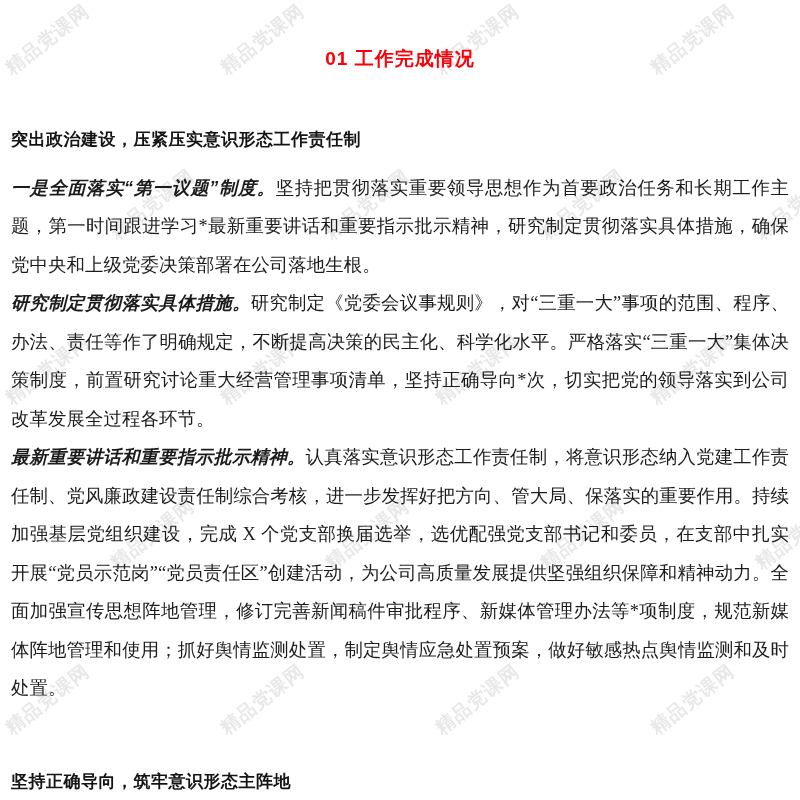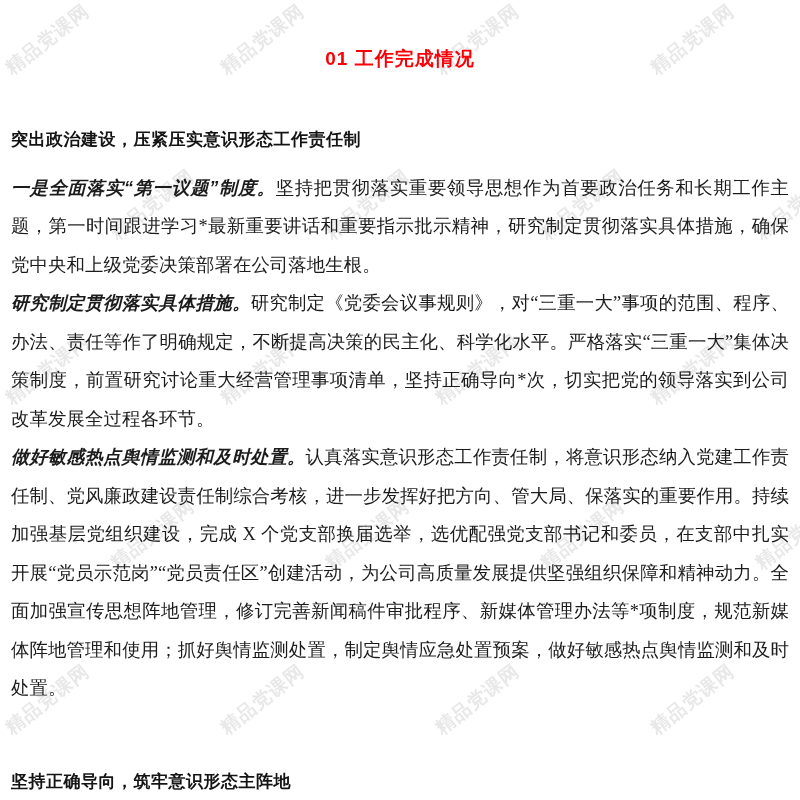--- a/index.html
+++ b/index.html
@@ -130,18 +130,18 @@
 
   <p class="para" id="para-1">
     <span class="lead">一是全面落实“第一议题”制度。</span><span class="body-run">坚持把贯彻落实重要领导思想作为首要政治任务和长期工作主题，第一时间跟进学习*最新重要讲话和重要指示批示精神，研究制定贯彻落实具体措施，确保党中央和上级党委决策部署在公司落地生根。</span>
   </p>
 
   <p class="para" id="para-2">
     <span class="lead">研究制定贯彻落实具体措施。</span><span class="body-run">研究制定《党委会议事规则》，对“三重一大”事项的范围、程序、办法、责任等作了明确规定，不断提高决策的民主化、科学化水平。严格落实“三重一大”集体决策制度，前置研究讨论重大经营管理事项清单，坚持正确导向*次，切实把党的领导落实到公司改革发展全过程各环节。</span>
   </p>
 
   <p class="para" id="para-3">
-    <span class="lead">做好敏感热点舆情监测和及时处置。</span><span class="body-run">认真落实意识形态工作责任制，将意识形态纳入党建工作责任制、党风廉政建设责任制综合考核，进一步发挥好把方向、管大局、保落实的重要作用。持续加强基层党组织建设，完成 X 个党支部换届选举，选优配强党支部书记和委员，在支部中扎实开展“党员示范岗”“党员责任区”创建活动，为公司高质量发展提供坚强组织保障和精神动力。全面加强宣传思想阵地管理，修订完善新闻稿件审批程序、新媒体管理办法等*项制度，规范新媒体阵地管理和使用；抓好舆情监测处置，制定舆情应急处置预案，做好敏感热点舆情监测和及时处置。</span>
+    <span class="lead">最新重要讲话和重要指示批示精神。</span><span class="body-run">认真落实意识形态工作责任制，将意识形态纳入党建工作责任制、党风廉政建设责任制综合考核，进一步发挥好把方向、管大局、保落实的重要作用。持续加强基层党组织建设，完成 X 个党支部换届选举，选优配强党支部书记和委员，在支部中扎实开展“党员示范岗”“党员责任区”创建活动，为公司高质量发展提供坚强组织保障和精神动力。全面加强宣传思想阵地管理，修订完善新闻稿件审批程序、新媒体管理办法等*项制度，规范新媒体阵地管理和使用；抓好舆情监测处置，制定舆情应急处置预案，做好敏感热点舆情监测和及时处置。</span>
   </p>
 
   <h2 class="section-heading" id="heading-2">坚持正确导向，筑牢意识形态主阵地</h2>
 
 </div>
 
 </body></html>

